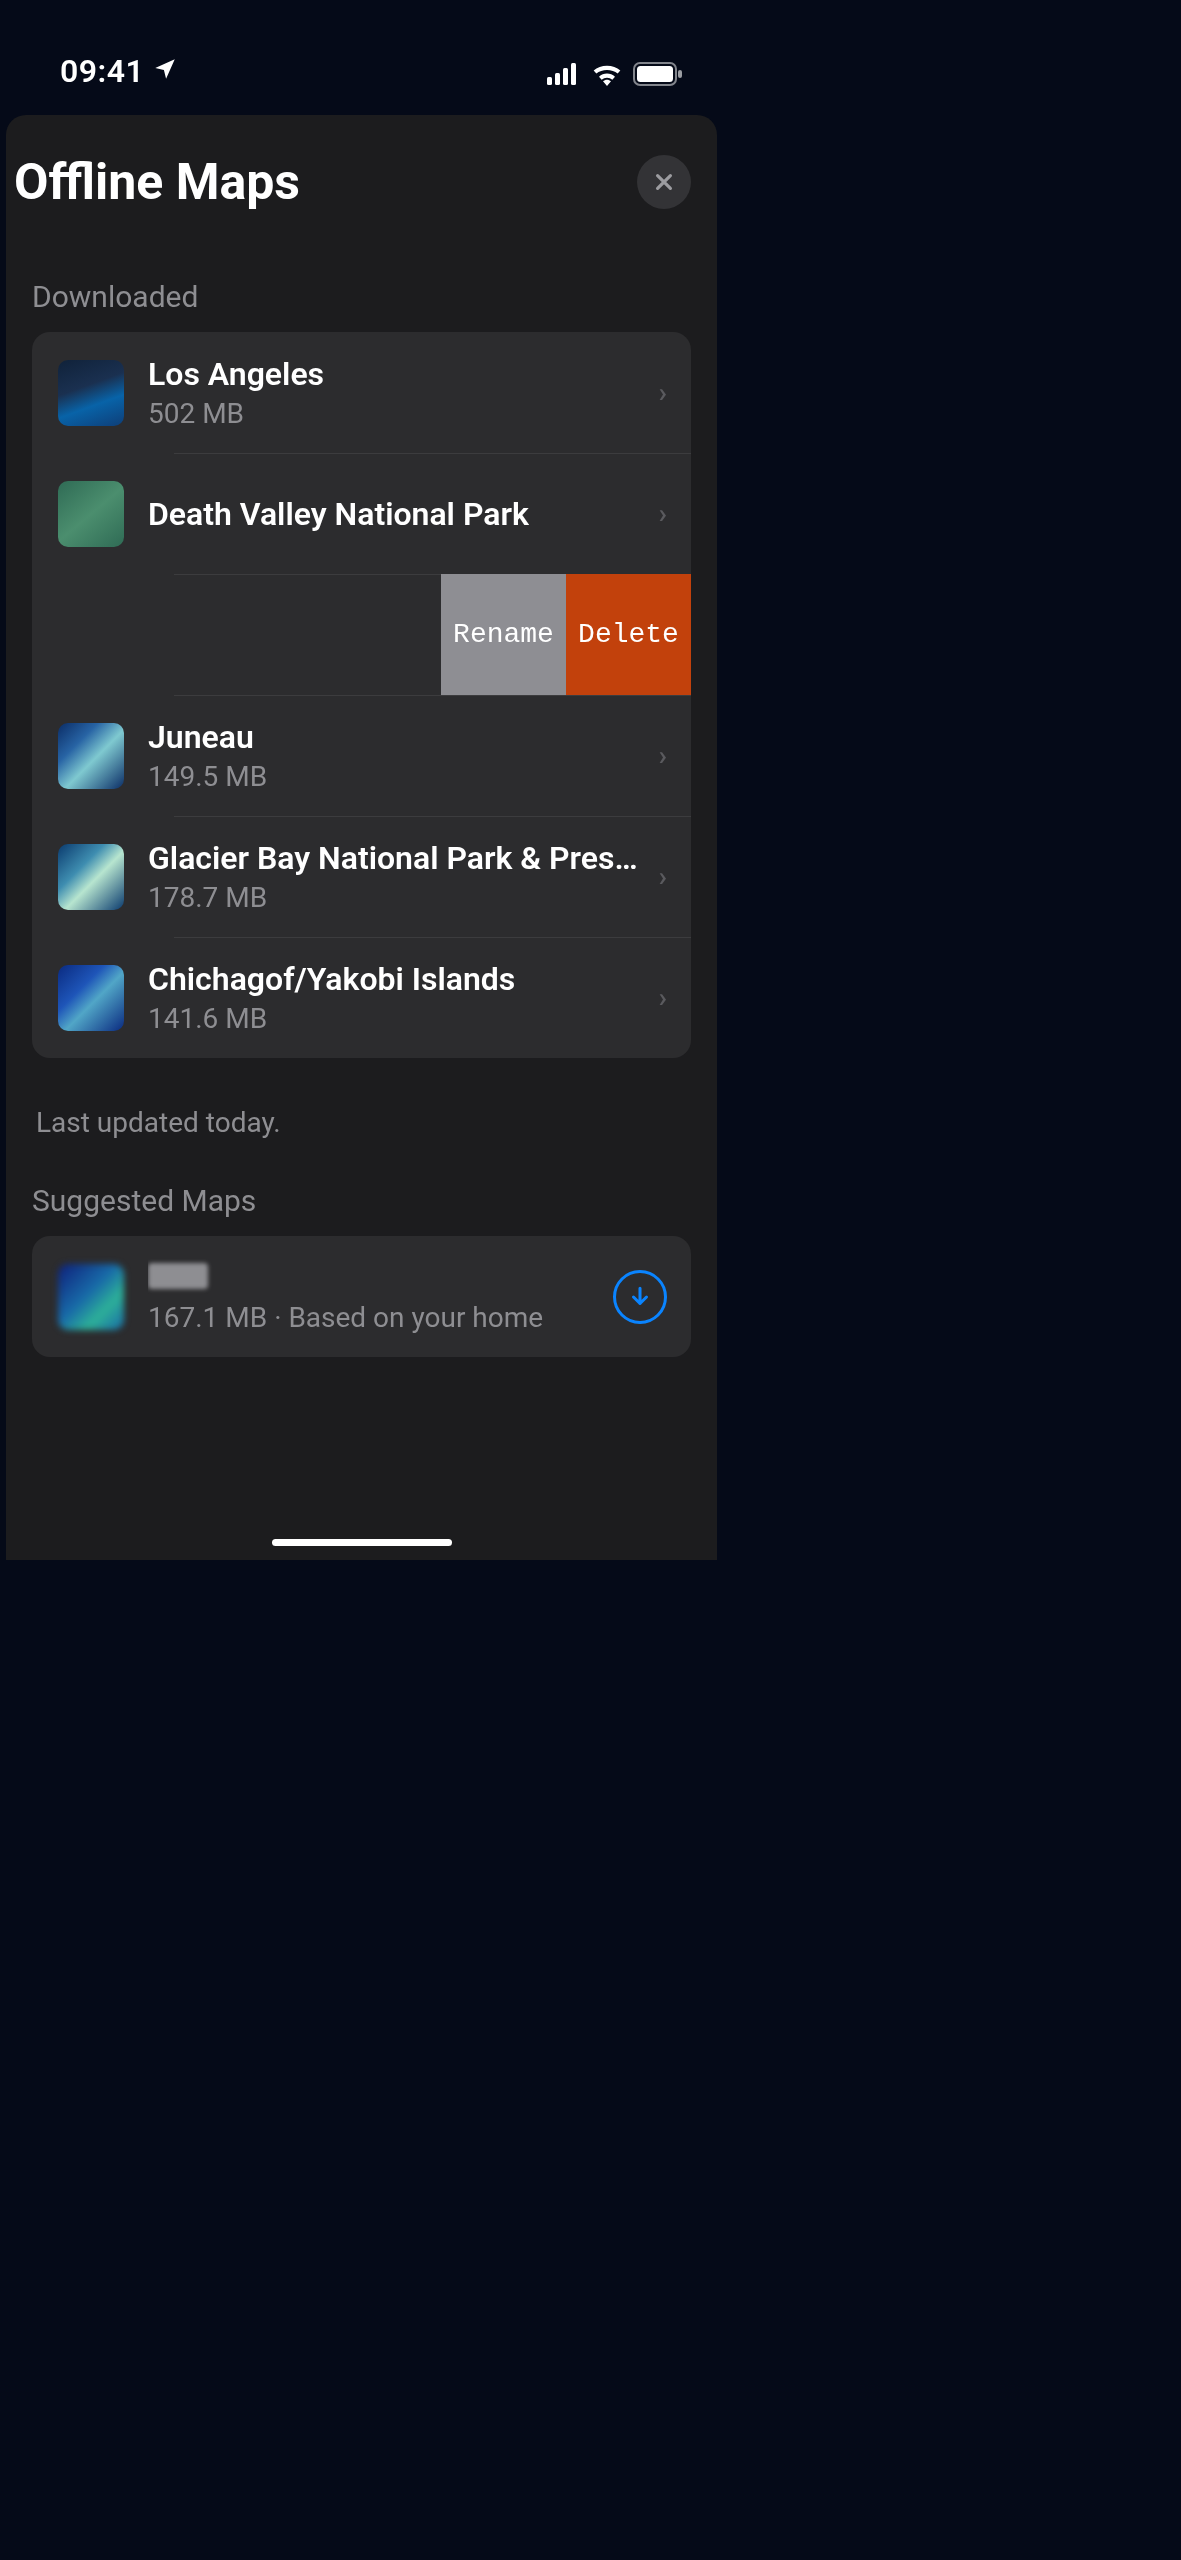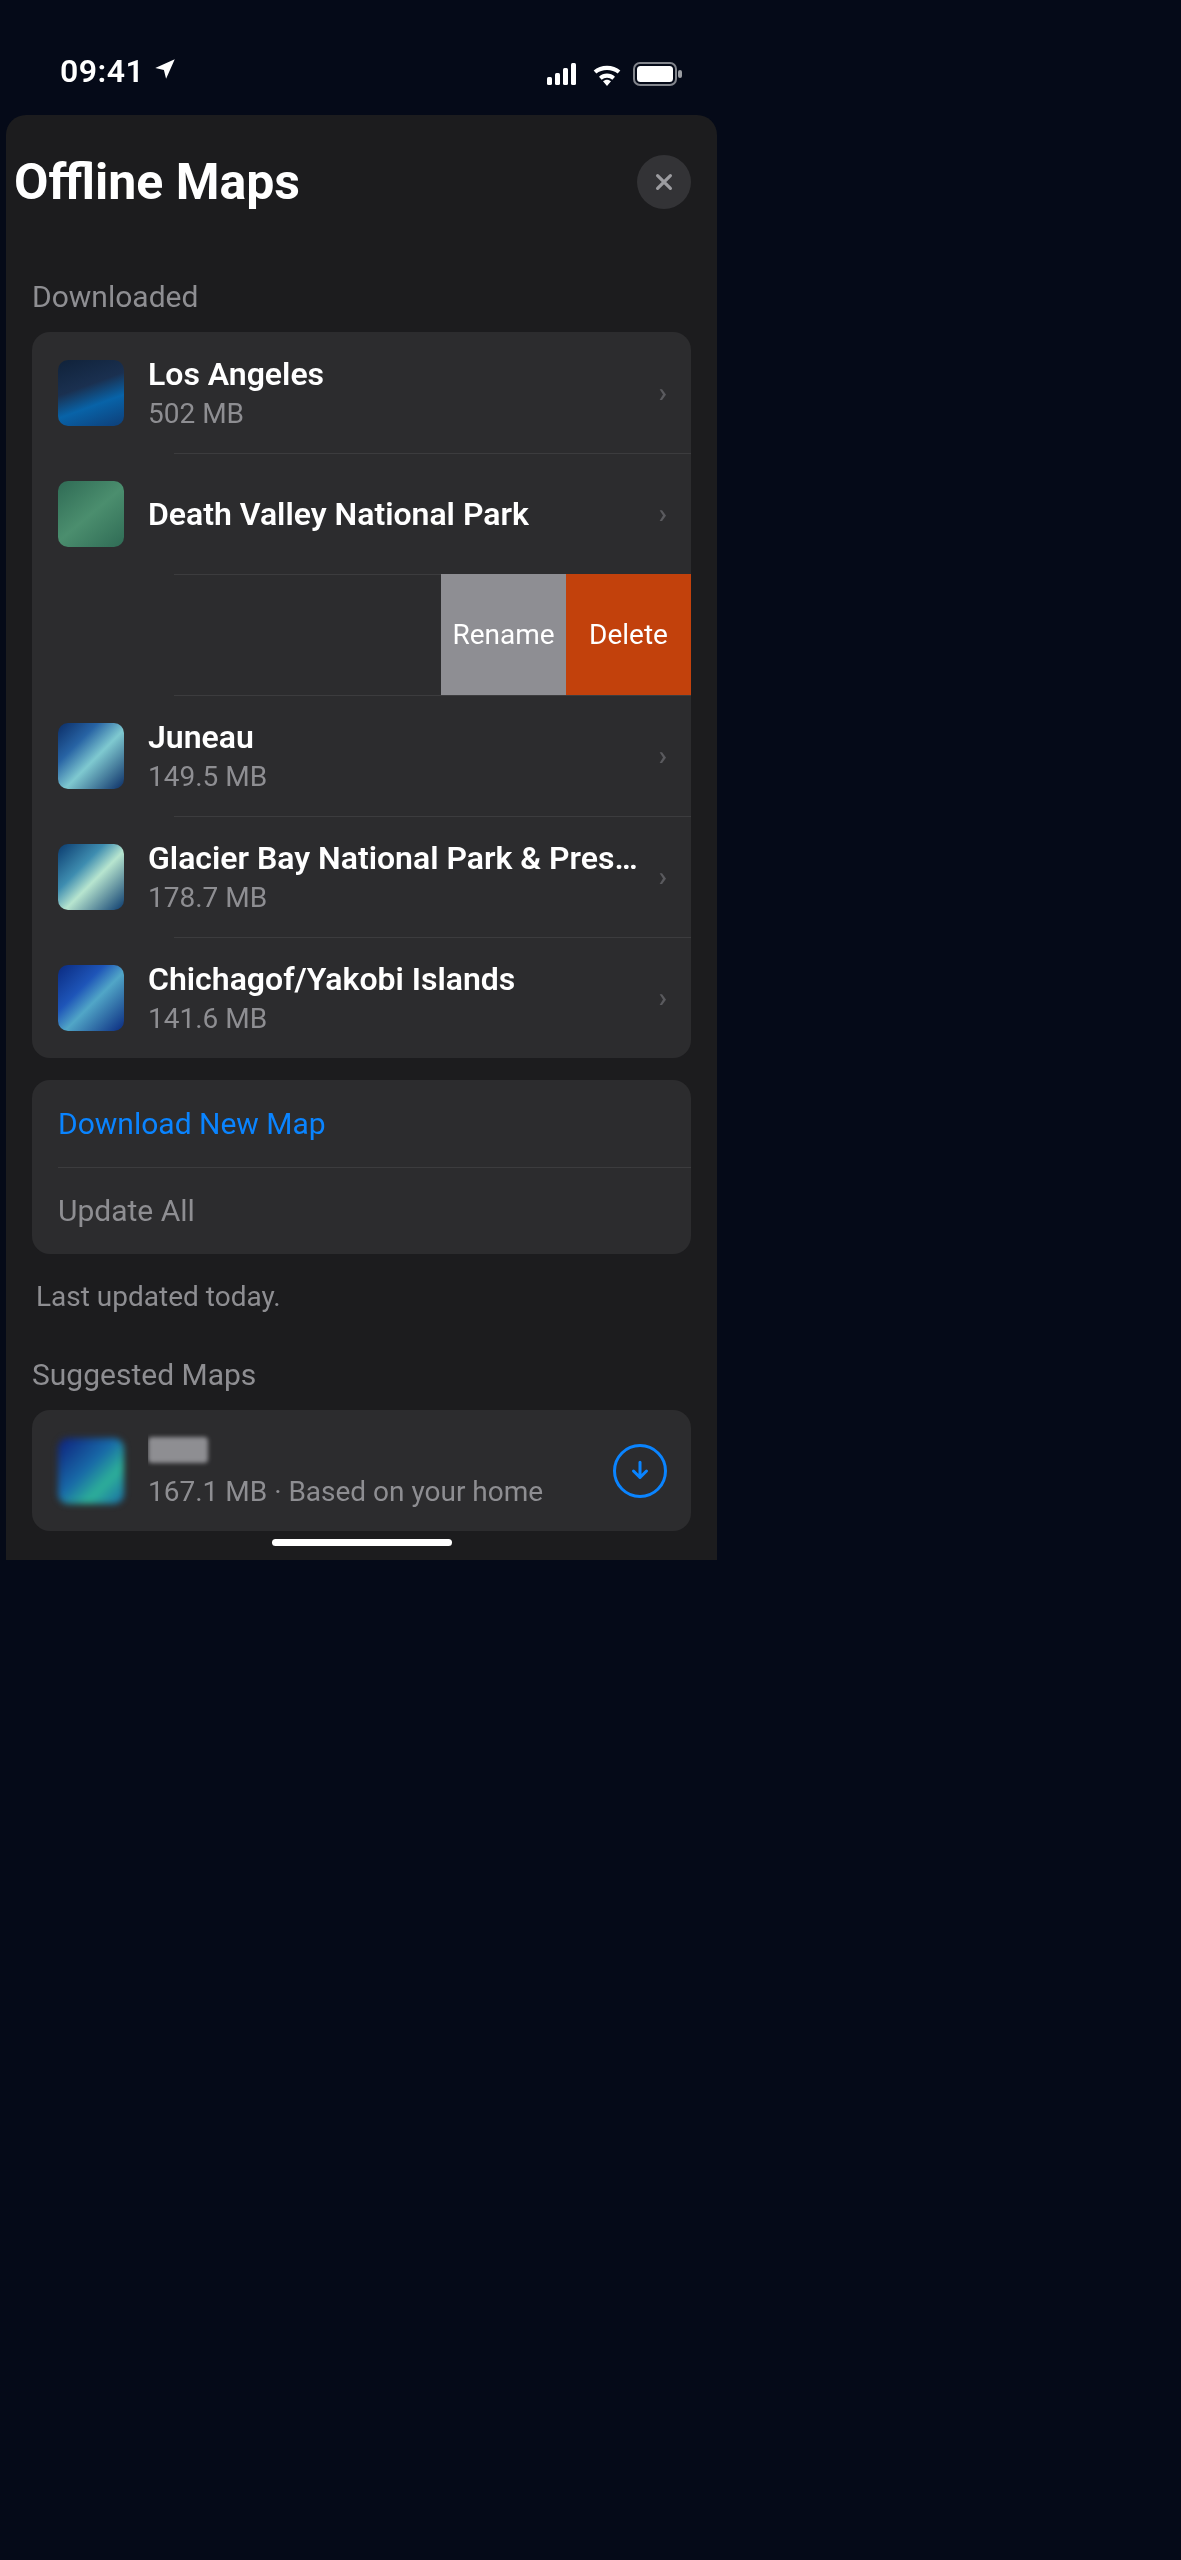--- a/index.html
+++ b/index.html
@@ -94,20 +94,21 @@
   .row-text { flex:1; min-width:0; }
   .row-title { font-size:32px; font-weight:600; color:#fff; white-space:nowrap; overflow:hidden; text-overflow:ellipsis;}
   .row-sub { font-size:28px; color:#8e8e92; margin-top:4px; white-space:nowrap; overflow:hidden; text-overflow:ellipsis;}
   .chev { color:#5a5a5e; font-size:28px; font-weight:600; margin-left:12px; flex:0 0 auto;}
 
   
   .swipe-row {
     height:121px;
     position:relative;
     overflow:hidden;
+    font-family:Liberation Mono, monospace;
   }
   .swipe-content {
     position:absolute;
     top:0; left:0;
     width:calc(100% + 250px);
     height:100%;
     display:flex;
     align-items:center;
     transform: translateX(-250px);
     padding: 0 24px 0 26px;
@@ -288,24 +289,20 @@
         <div class="row-text">
           <div class="row-title">Chichagof/Yakobi Islands</div>
           <div class="row-sub">141.6 MB</div>
         </div>
         <span class="chev">›</span>
       </div>
 
     </div>
 
     <div style="height:22px"></div>
-    <div class="card">
-      <div class="link-row link-blue">Download New Map</div>
-      <div class="link-row link-gray">Update All</div>
-    </div>
 
     <div class="footnote">Last updated today.</div>
 
     <div class="section-label" style="padding-top:34px">Suggested Maps</div>
 
     <div class="card">
       <div class="row">
         <div class="thumb sg"></div>
         <div class="row-text">
           <div class="row-title"><span class="blur-name"></span></div>

